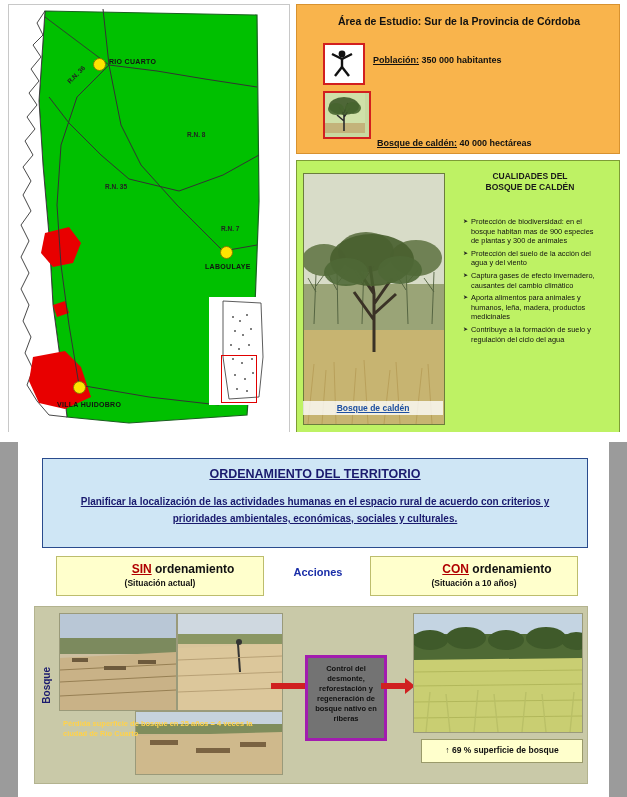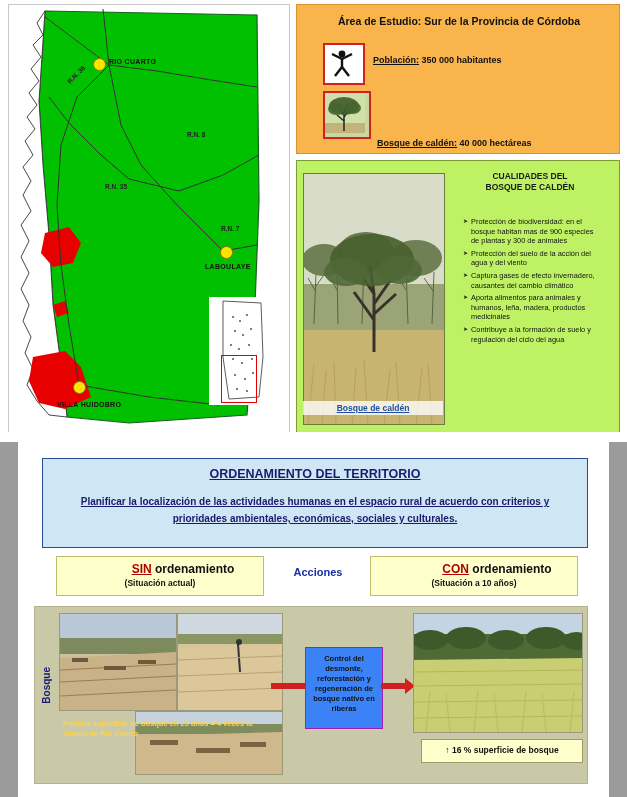--- a/index.html
+++ b/index.html
@@ -149,22 +149,22 @@
   }
   .img-a{position:absolute;left:24px;top:6px;width:116px;height:96px;overflow:hidden;border:1px solid #9a9a7a;}
   .img-b{position:absolute;left:142px;top:6px;width:104px;height:96px;overflow:hidden;border:1px solid #9a9a7a;}
   .img-c{position:absolute;left:100px;top:104px;width:146px;height:62px;overflow:hidden;border:1px solid #9a9a7a;}
   .img-d{position:absolute;left:378px;top:6px;width:168px;height:118px;overflow:hidden;border:1px solid #9a9a7a;}
   .loss-text{
     position:absolute;left:28px;top:112px;width:200px;
     font-size:7.5px;font-weight:bold;color:#ffd24a;line-height:10px;
   }
   .control-box{
-    position:absolute;left:270px;top:40px;width:76px;height:80px;
-    background:#3b82f6;border:1px solid #a21caf;
+    position:absolute;left:270px;top:48px;width:76px;height:80px;
+    background:#737373;border:3px solid #a21caf;
   }
   .control-text{
     position:absolute;left:0;top:6px;width:76px;text-align:center;
     font-size:7.5px;font-weight:bold;color:#111;line-height:10px;
   }
   .arrow-left{
     position:absolute;left:236px;top:76px;width:34px;height:6px;background:#d02020;
   }
   .arrow-right{
     position:absolute;left:346px;top:76px;width:28px;height:6px;background:#d02020;
@@ -433,16 +433,16 @@
         <g stroke="#aeb457" stroke-width="1" opacity="0.85">
           <path d="M0 58 L168 56 M0 72 L168 70 M0 88 L168 86 M0 104 L168 102"></path>
         </g>
         <g stroke="#b9bf66" stroke-width="1.4" opacity="0.9">
           <path d="M12 118 L16 78 M36 118 L32 80 M60 118 L64 76 M84 118 L80 80 M108 118 L112 78 M132 118 L128 80 M156 118 L160 78"></path>
         </g>
       </svg>
     </div>
 
     <div class="gain-box">
-      <div class="gain-text">↑ 16 % superficie de bosque</div>
+      <div class="gain-text">↑ 69 % superficie de bosque</div>
     </div>
   </div>
 </div>
 
 </body></html>

